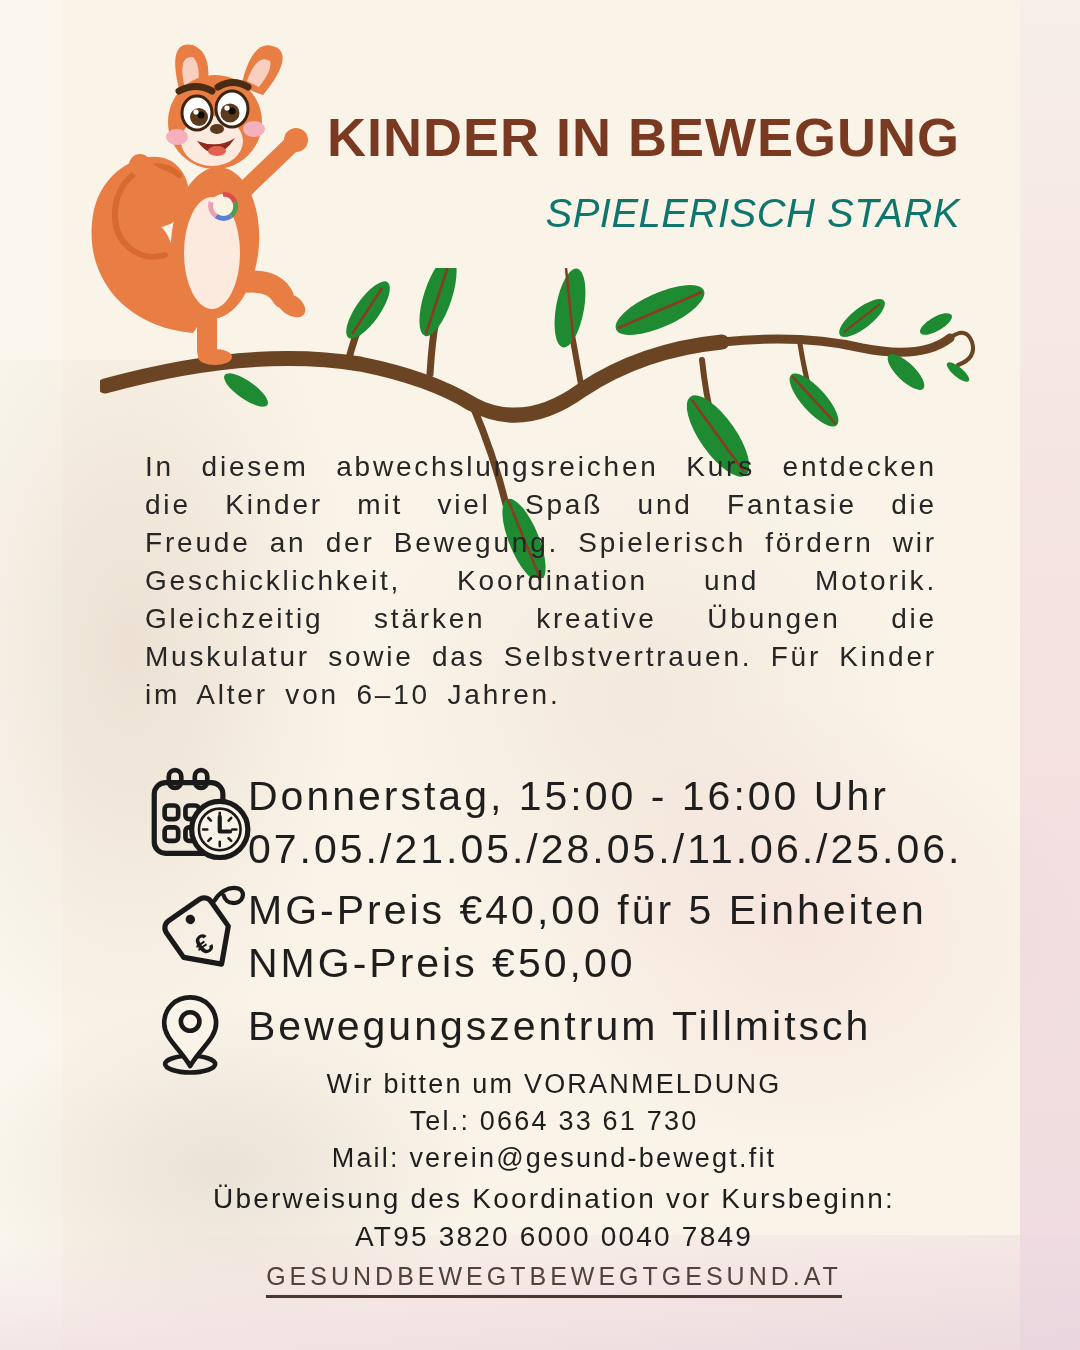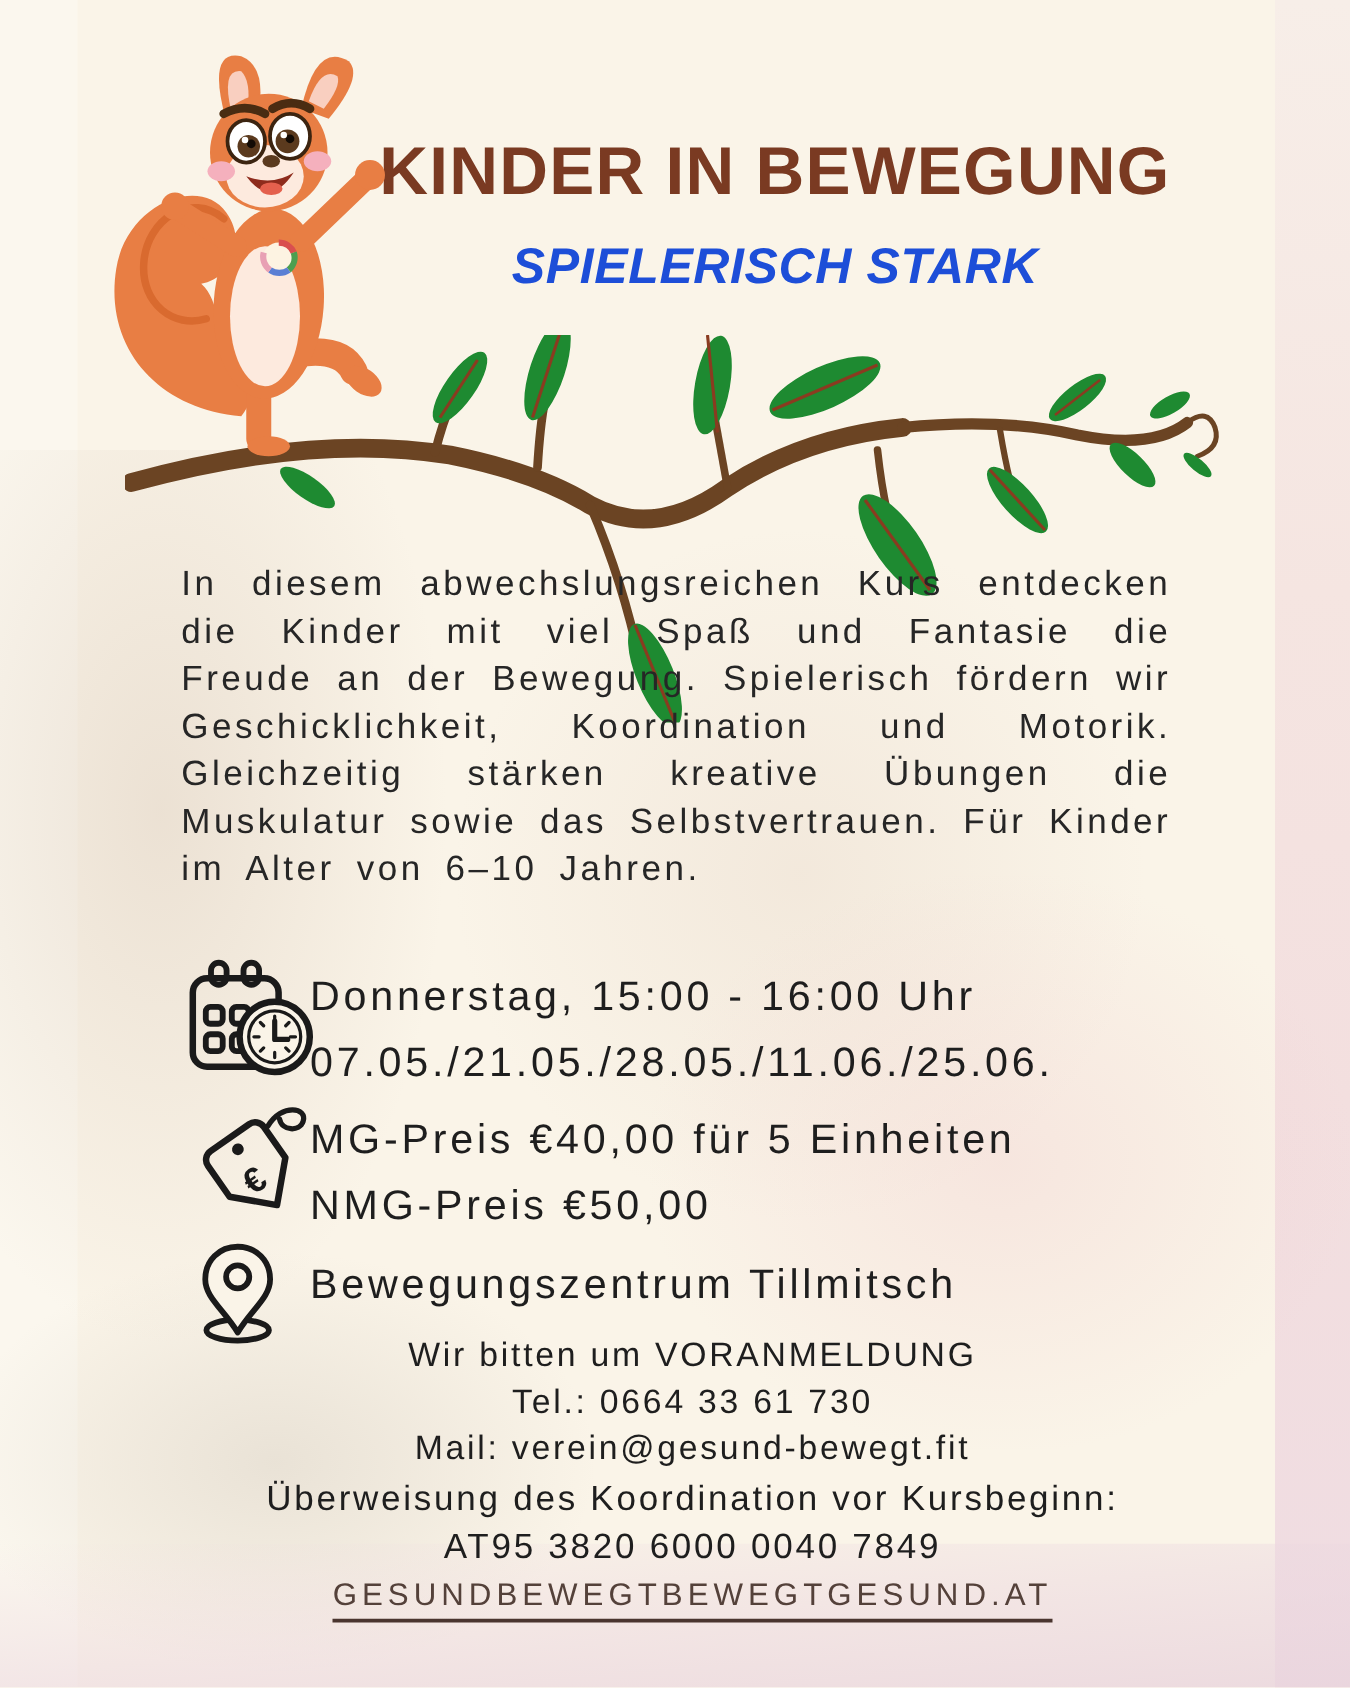--- a/index.html
+++ b/index.html
@@ -21,38 +21,38 @@
   .blob2{left:360px;top:420px;width:560px;height:560px;
     background:radial-gradient(ellipse at center,rgba(216,192,176,.22),rgba(216,192,176,0) 70%);}
   .blob3{left:520px;top:700px;width:560px;height:460px;
     background:radial-gradient(ellipse at center,rgba(238,196,200,.30),rgba(238,196,200,0) 72%);}
   .blob4{left:-40px;top:1000px;width:520px;height:340px;
     background:radial-gradient(ellipse at center,rgba(190,180,168,.28),rgba(190,180,168,0) 70%);}
   .bottom-band{left:0;top:1235px;width:1080px;height:115px;
     background:linear-gradient(175deg,rgba(240,222,229,0) 0%,rgba(236,216,224,.55) 55%,rgba(233,212,221,.8) 100%);}
 
   
-  .header{position:absolute;left:280px;top:108px;width:680px;text-align:center;}
+  .header{position:absolute;left:280px;top:108px;width:680px;text-align:right;}
   .title{font-size:54px;font-weight:bold;letter-spacing:1px;color:#7a3a22;line-height:1.1;}
-  .subtitle{margin-top:24px;font-size:40px;font-weight:bold;font-style:italic;letter-spacing:.5px;color:#1d4ed8;}
+  .subtitle{margin-top:24px;font-size:40px;font-weight:normal;font-style:italic;letter-spacing:.5px;color:#0f766e;}
 
   
   .squirrel{position:absolute;left:65px;top:25px;width:280px;height:350px;z-index:3;}
   .branch{position:absolute;left:100px;top:268px;width:880px;height:310px;z-index:1;}
 
   
   .intro{
     position:absolute;left:145px;top:448px;width:792px;z-index:2;
     font-size:28px;line-height:38px;letter-spacing:2.8px;word-spacing:7px;
     text-align:justify;color:#262626;
   }
 
   
   .info-row{position:absolute;z-index:2;}
-  .row-text{font-size:33px;letter-spacing:3px;color:#1e1e1e;line-height:53px;white-space:nowrap;}
+  .row-text{font-size:41px;letter-spacing:3px;color:#1e1e1e;line-height:53px;white-space:nowrap;}
   .icon-svg{display:block;}
 
   .schedule-icon{left:148px;top:766px;width:104px;height:104px;}
   .schedule-text{left:248px;top:770px;}
   .price-icon{left:156px;top:880px;width:94px;height:104px;}
   .price-text{left:248px;top:884px;}
   .location-icon{left:150px;top:990px;width:84px;height:88px;}
   .location-text{left:248px;top:1000px;}
 
   

